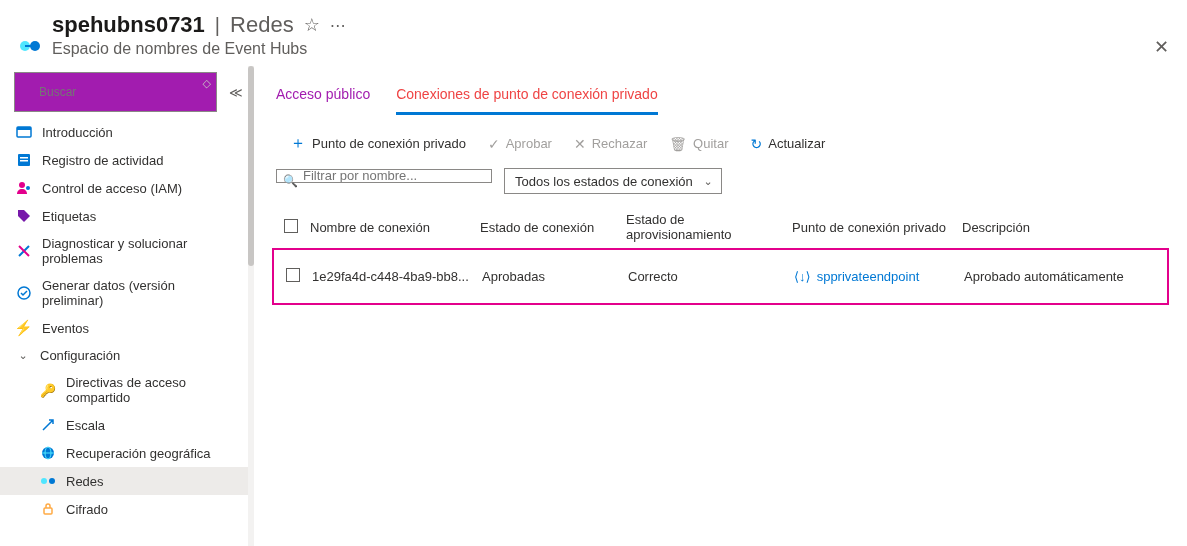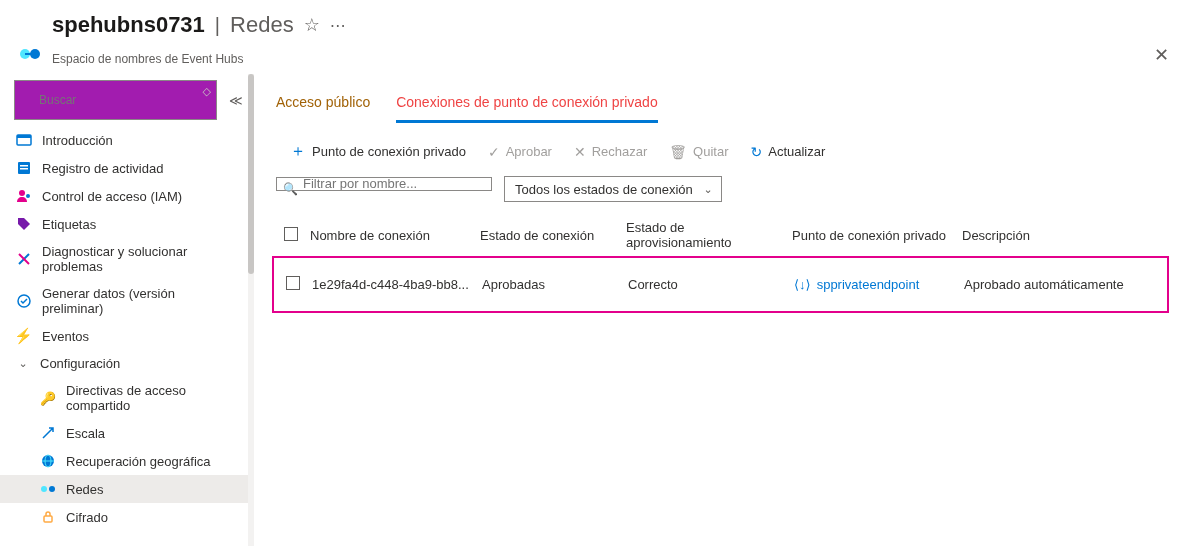--- a/index.html
+++ b/index.html
@@ -8,21 +8,21 @@
 .blade { display: flex; flex-direction: column; height: 100%; }
 
 
 .header { display: flex; align-items: flex-end; padding: 12px 18px 8px 18px; }
 .header-icon { width: 24px; height: 24px; margin-right: 10px; margin-top: 4px; flex-shrink: 0; }
 .header-titles { flex: 0 0 auto; }
 .header-title-row { display: flex; align-items: center; gap: 10px; }
 .header-title { font-size: 22px; font-weight: 600; color: #1b1a19; }
 .header-sep { color: #605e5c; font-size: 20px; font-weight: 300; }
 .header-section { font-size: 22px; font-weight: 400; color: #605e5c; }
-.header-sub { font-size: 12px; color: #605e5c; margin-top: 14px; }
+.header-sub { font-size: 16px; color: #605e5c; margin-top: 2px; }
 .icon-btn { color: #605e5c; cursor: pointer; font-size: 16px; }
 .star { color: #605e5c; font-size: 18px; }
 .close-btn { font-size: 18px; cursor: pointer; color: #605e5c; margin-left: auto; }
 
 
 .body { display: flex; flex: 1; overflow: hidden; }
 
 
 .sidebar-wrap { display: flex; }
 .sidebar { width: 248px; border-right: none; padding: 6px 0; overflow-y: auto; position: relative; }
@@ -42,21 +42,21 @@
 .nav li.sub { padding-left: 40px; }
 .nav .nav-icon { width: 16px; height: 16px; display: inline-flex; align-items: center; justify-content: center; font-size: 13px; flex-shrink: 0; }
 .nav .group-caret { width: 14px; text-align: center; color: #605e5c; font-size: 11px; }
 .nav li.group { color: #323130; }
 .nav li.sub .nav-icon { margin-left: 0; }
 
 
 .main { flex: 1; padding: 0 22px 0 22px; overflow: auto; }
 
 .tabs { display: flex; gap: 26px; border-bottom: none; margin-top: 12px; }
-.tab { padding: 8px 0 10px 0; font-size: 14px; color: #a16207; cursor: pointer; border-bottom: 3px solid transparent; }
+.tab { padding: 8px 0 10px 0; font-size: 14px; color: #a21caf; cursor: pointer; border-bottom: 3px solid transparent; }
 .tab.active { color: #ef4444; border-bottom-color: #0078d4; font-weight: 400; }
 
 .toolbar { display: flex; gap: 22px; padding: 18px 0 14px 14px; align-items: center; font-size: 13px; }
 .tool { display: flex; align-items: center; gap: 6px; cursor: pointer; color: #323130; }
 .tool.disabled { color: #a19f9d; cursor: default; }
 .tool.add { color: #323130; }
 .tool.add .ticon { color: #0078d4; font-size: 16px; font-weight: 400; }
 .tool .ticon { font-size: 14px; }
 .tool.refresh .ticon { color: #0078d4; }
 

